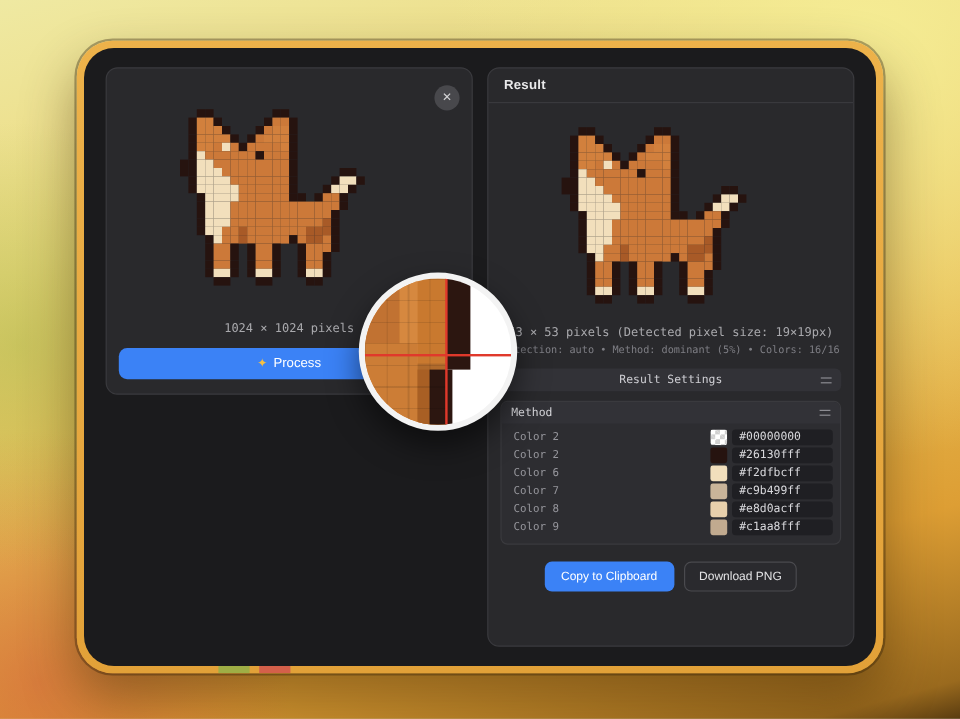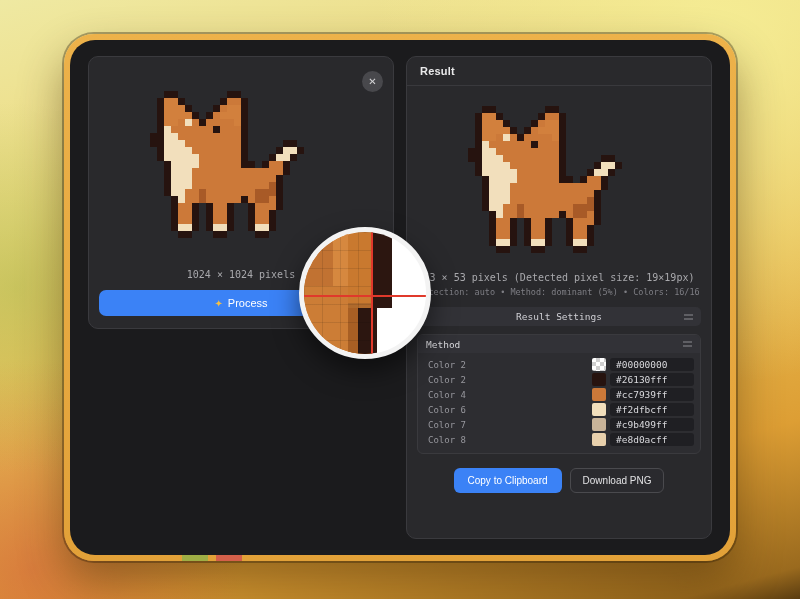--- a/index.html
+++ b/index.html
@@ -1254,26 +1254,20 @@
   </div>
 
   <div class="palette-row">
     <span class="label mono">Color 2</span>
     <span class="spacer"></span>
     <span class="swatch" style="background: rgb(38, 19, 15);"></span>
     <span class="hex-box mono">#26130fff</span>
   </div>
 
 
-  <div class="palette-row">
-    <span class="label mono">Color 4</span>
-    <span class="spacer"></span>
-    <span class="swatch" style="background: rgb(204, 121, 57);"></span>
-    <span class="hex-box mono">#cc7939ff</span>
-  </div>
 
 
   <div class="palette-row">
     <span class="label mono">Color 6</span>
     <span class="spacer"></span>
     <span class="swatch" style="background: rgb(242, 223, 188);"></span>
     <span class="hex-box mono">#f2dfbcff</span>
   </div>
 
   <div class="palette-row">
@@ -1283,20 +1277,26 @@
     <span class="hex-box mono">#c9b499ff</span>
   </div>
 
   <div class="palette-row">
     <span class="label mono">Color 8</span>
     <span class="spacer"></span>
     <span class="swatch" style="background: rgb(232, 208, 172);"></span>
     <span class="hex-box mono">#e8d0acff</span>
   </div>
 
+  <div class="palette-row">
+    <span class="label mono">Color 9</span>
+    <span class="spacer"></span>
+    <span class="swatch" style="background: rgb(193, 170, 143);"></span>
+    <span class="hex-box mono">#c1aa8fff</span>
+  </div>
 </div>
         </div>
 
         <div class="btn-row">
           <button class="copy-btn">Copy to Clipboard</button>
           <button class="download-btn">Download PNG</button>
         </div>
       </div>
     </div>
   </div>

